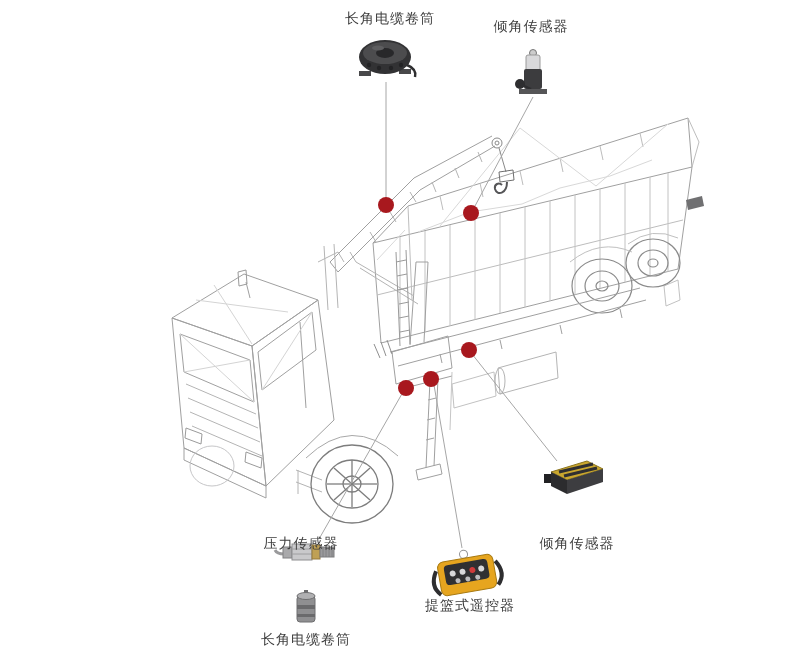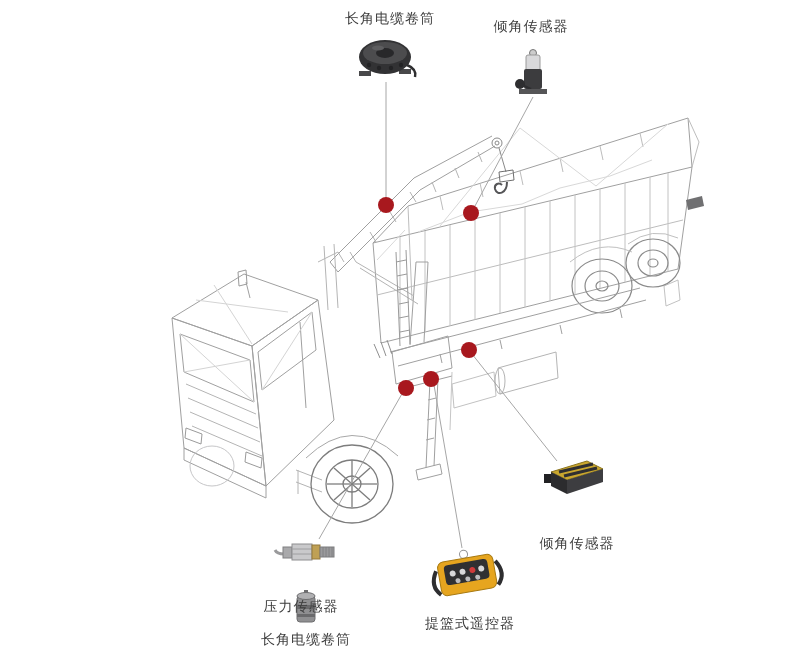--- a/index.html
+++ b/index.html
@@ -280,16 +280,16 @@
         <circle cx="471" cy="213" r="8" fill="#a8181e"></circle>
         <circle cx="469" cy="350" r="8" fill="#a8181e"></circle>
         <circle cx="431" cy="379" r="8" fill="#a8181e"></circle>
         <circle cx="406" cy="388" r="8" fill="#a8181e"></circle>
       </g>
   </svg>
 
   <div class="label" style="left:390px;top:10px">长角电缆卷筒</div>
   <div class="label" style="left:531px;top:18px">倾角传感器</div>
   <div class="label" style="left:577px;top:535px">倾角传感器</div>
-  <div class="label" style="left:301px;top:598px">压力传感器</div>
+  <div class="label" style="left:301px;top:535px">压力传感器</div>
   <div class="label" style="left:306px;top:631px">长角电缆卷筒</div>
-  <div class="label" style="left:470px;top:615px">提篮式遥控器</div>
+  <div class="label" style="left:470px;top:597px">提篮式遥控器</div>
 </div>
 
 </body></html>

